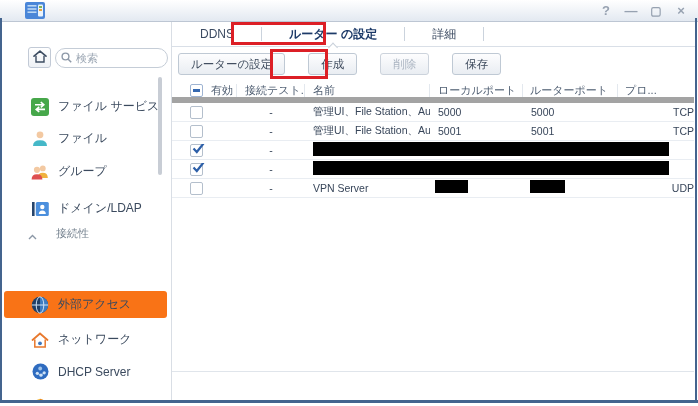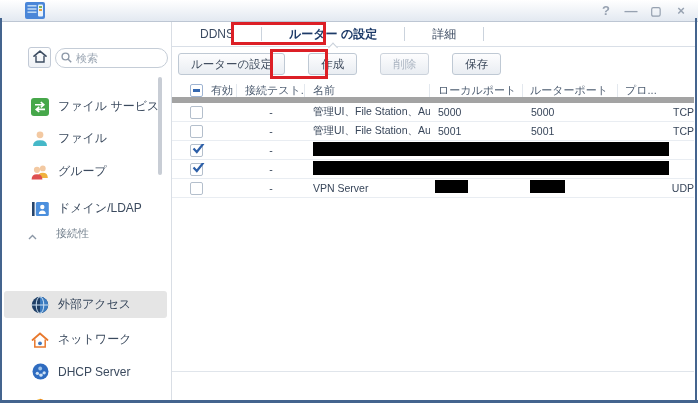--- a/index.html
+++ b/index.html
@@ -24,21 +24,21 @@
   .sidebar { position:absolute; left:0; top:22px; width:172px; bottom:3px; background:#fff; overflow:hidden; }
   .v-divider { position:absolute; left:171px; top:22px; width:1px; bottom:3px; background:#d9dee5; z-index:6; }
   .search-row { position:absolute; left:0; top:22px; width:171px; height:25px; background:#fff; z-index:5; }
   .home-btn { position:absolute; left:28px; top:3px; width:23px; height:21px; background:linear-gradient(#fff,#eef1f5);
     border:1px solid #c2cad6; border-radius:3px; display:flex; align-items:center; justify-content:center; }
   .search-box { position:absolute; left:55px; top:4px; width:113px; height:20px; background:#fff;
     border:1px solid #c5cdd7; border-radius:10px; display:flex; align-items:center; padding-left:5px; gap:4px; }
   .search-ph { font-size:11px; color:#9aa5b2; }
   .nav-item { position:absolute; left:4px; width:163px; height:27px; display:flex; align-items:center;
     padding-left:27px; gap:9px; border-radius:3px; cursor:pointer; z-index:1; }
-  .nav-item.selected { background:#e5e5e5; }
+  .nav-item.selected { background:#f97316; }
   .nav-icon { width:18px; height:18px; display:flex; align-items:center; justify-content:center; flex:none; }
   .nav-label { font-size:12px; color:#3b4a5e; white-space:nowrap; }
   .nav-section { position:absolute; left:4px; width:160px; height:16px; display:flex; align-items:flex-start;
     padding-left:24px; gap:19px; z-index:1; }
   .nav-section .nav-label { font-size:11px; color:#75828f; }
   .sb-scroll { position:absolute; left:158px; top:55px; width:4px; height:98px; background:#c8cdd5; border-radius:2px; z-index:6; }
 
   
   .tabbar { position:absolute; left:172px; top:22px; right:2px; height:25px; background:#fff;
     border-bottom:1px solid #d9dfe7; display:flex; align-items:center; padding-left:1px; z-index:2; }

